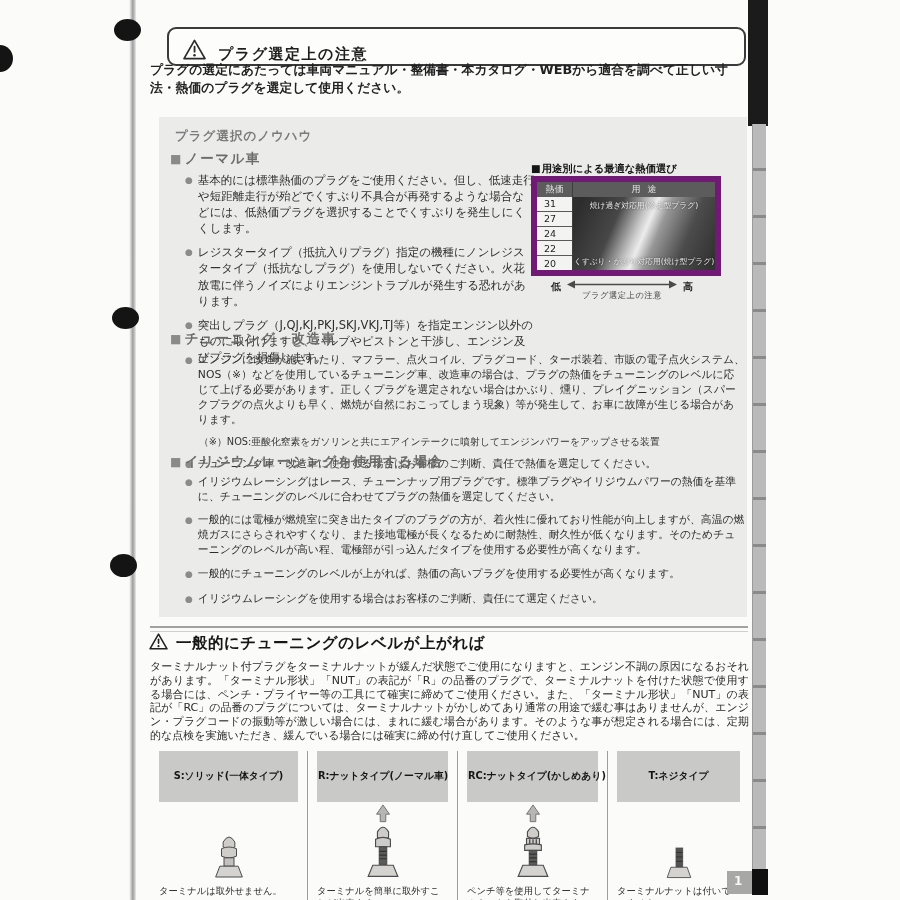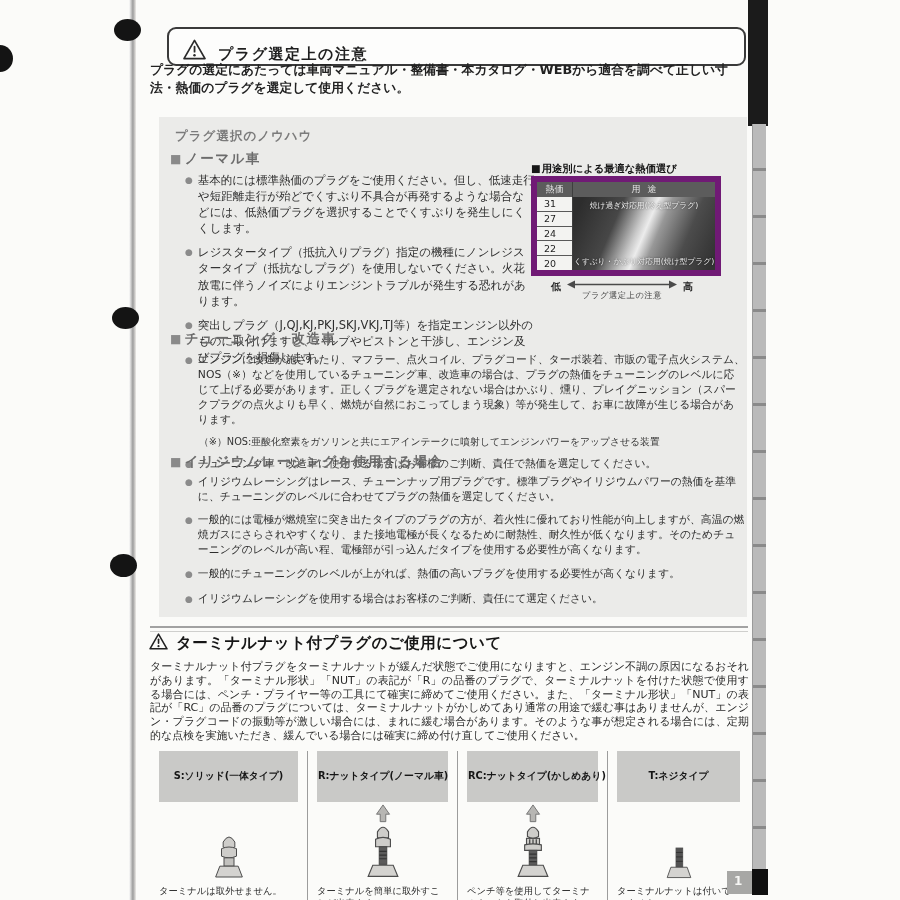--- a/index.html
+++ b/index.html
@@ -198,21 +198,21 @@
 
 <div class="abs rule"></div>
 <div class="abs term-head">
   <span>
     <svg width="19" height="17" viewBox="0 0 24 22">
         <path d="M12 1.5 L23 20.5 H1 Z" fill="none" stroke="#222" stroke-width="2" stroke-linejoin="round"></path>
         <rect x="11" y="7.2" width="2.1" height="7" rx="1" fill="#222"></rect>
         <circle cx="12" cy="17" r="1.4" fill="#222"></circle>
       </svg>
   </span>
-  <span class="term-title">ターミナルナット付プラグのご使用について</span>
+  <span class="term-title">一般的にチューニングのレベルが上がれば</span>
 </div>
 <div class="abs term-body">ターミナルナット付プラグをターミナルナットが緩んだ状態でご使用になりますと、エンジン不調の原因になるおそれがあります。「ターミナル形状」「NUT」の表記が「R」の品番のプラグで、ターミナルナットを付けた状態で使用する場合には、ペンチ・プライヤー等の工具にて確実に締めてご使用ください。また、「ターミナル形状」「NUT」の表記が「RC」の品番のプラグについては、ターミナルナットがかしめてあり通常の用途で緩む事はありませんが、エンジン・プラグコードの振動等が激しい場合には、まれに緩む場合があります。そのような事が想定される場合には、定期的な点検を実施いただき、緩んでいる場合には確実に締め付け直してご使用ください。</div>
 
 <div class="abs tcols">
   <div class="tcol">
     <div class="tcol-head">S:ソリッド(一体タイプ)</div>
     <div class="tcol-fig">
       <svg width="60" height="70" viewBox="0 0 60 84">
         <g stroke="#4c4c4c" stroke-width="1.2" fill="#cecdca">
           <path d="M23 36 Q30 24 37 36 L37 42 Q30 47 23 42 Z"></path>

